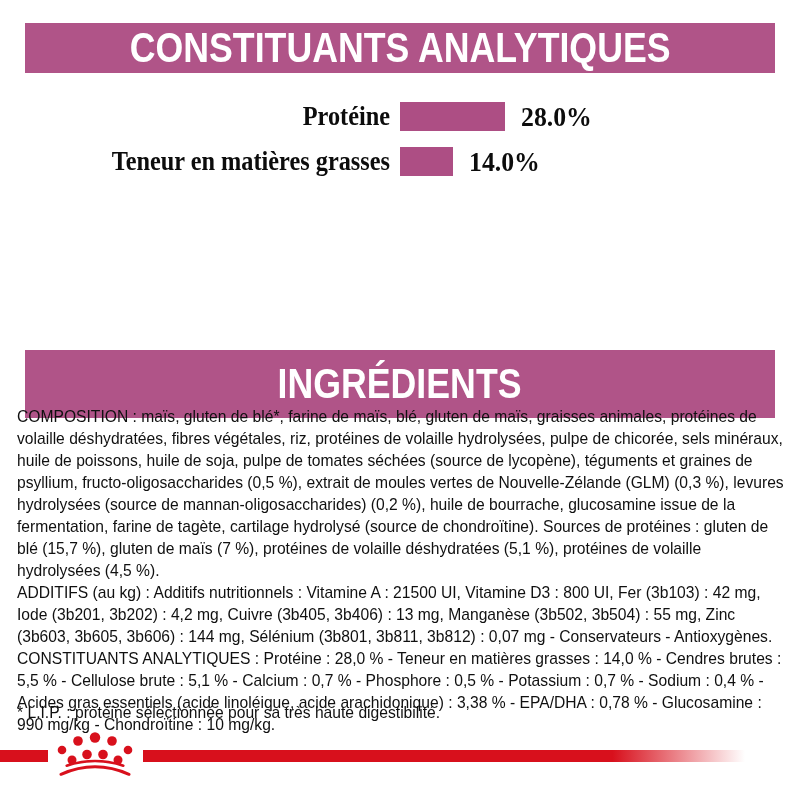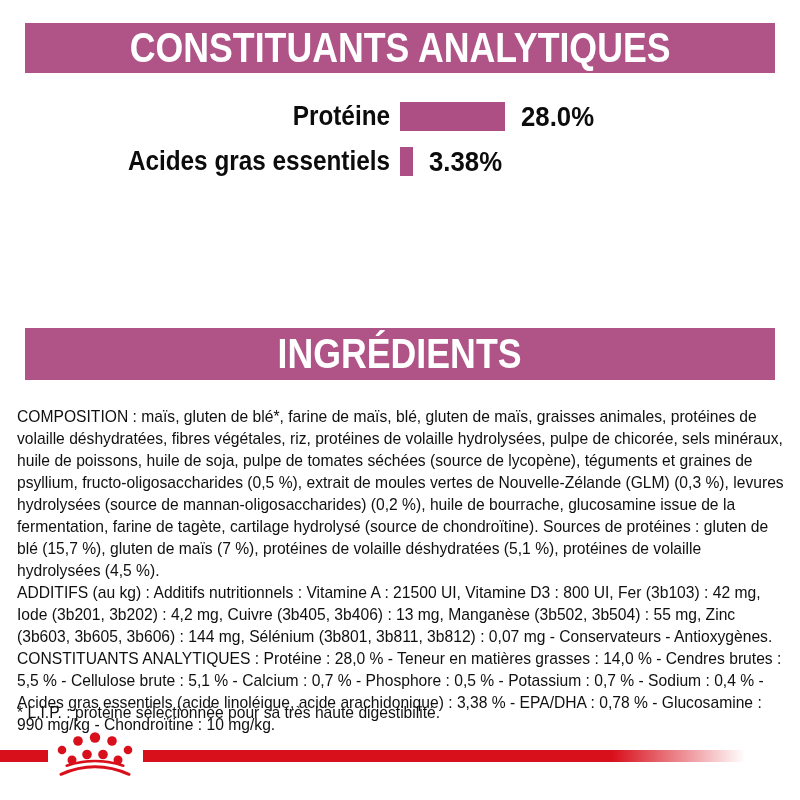--- a/index.html
+++ b/index.html
@@ -3,27 +3,27 @@
 <meta charset="utf-8">
 <style>
   html,body{margin:0;padding:0;background:#ffffff;}
   .page{position:relative;width:800px;height:800px;background:#ffffff;overflow:hidden;
         font-family:"Liberation Sans",sans-serif;}
 
   
   .banner{position:absolute;left:25px;width:750px;background:var(--magenta);
           display:flex;align-items:center;justify-content:center;}
   .banner-1{top:23px;height:50px;}
-  .banner-2{top:328px;height:52px;}
+  .banner-2{top:350px;height:68px;}
   .banner span{color:#ffffff;font-weight:bold;font-size:42px;white-space:nowrap;
                transform:scaleX(0.85);transform-origin:50% 50%;}
 
   
   .chart{position:absolute;top:94px;left:0;width:800px;}
-  .chart-row{display:flex;align-items:center;height:45px;}
+  .chart-row{display:flex;align-items:center;height:45px;font-family:Liberation Serif, serif;}
   .chart-label{width:390px;text-align:right;font-size:27px;font-weight:bold;color:#0c0c0c;
                white-space:nowrap;transform:scaleX(0.9);transform-origin:100% 50%;}
   .chart-bar{height:29px;margin-left:10px;flex:0 0 auto;}
   .chart-value{margin-left:16px;font-size:28px;font-weight:bold;color:#0c0c0c;
                white-space:nowrap;transform:scaleX(0.92);transform-origin:0 50%;}
 
   
   .bodytext{position:absolute;left:17px;top:406px;width:834px;
             transform:scaleX(0.92);transform-origin:0 0;
             font-size:17px;line-height:22px;color:#101010;}
@@ -50,23 +50,23 @@
     <span>CONSTITUANTS ANALYTIQUES</span>
   </div>
 
   <div class="chart">
       <div class="chart-row">
         <span class="chart-label">Protéine</span>
         <div class="chart-bar" style="width: 105px; background: rgb(173, 78, 132);"></div>
         <span class="chart-value">28.0%</span>
       </div>
       <div class="chart-row">
-        <span class="chart-label">Acides gras essentiels</span>
-        <div class="chart-bar" style="width: 12.675px; background: rgb(173, 78, 132);"></div>
-        <span class="chart-value">3.38%</span>
+        <span class="chart-label">Teneur en matières grasses</span>
+        <div class="chart-bar" style="width: 52.5px; background: rgb(173, 78, 132);"></div>
+        <span class="chart-value">14.0%</span>
       </div>
     </div>
 
   <div class="banner banner-2">
     <span>INGRÉDIENTS</span>
   </div>
 
   <div class="bodytext">
     <p>COMPOSITION : maïs, gluten de blé*, farine de maïs, blé, gluten de maïs, graisses animales, protéines de volaille déshydratées, fibres végétales, riz, protéines de volaille hydrolysées, pulpe de chicorée, sels minéraux, huile de poissons, huile de soja, pulpe de tomates séchées (source de lycopène), téguments et graines de psyllium, fructo-oligosaccharides (0,5 %), extrait de moules vertes de Nouvelle-Zélande (GLM) (0,3 %), levures hydrolysées (source de mannan-oligosaccharides) (0,2 %), huile de bourrache, glucosamine issue de la fermentation, farine de tagète, cartilage hydrolysé (source de chondroïtine). Sources de protéines : gluten de blé (15,7 %), gluten de maïs (7 %), protéines de volaille déshydratées (5,1 %), protéines de volaille hydrolysées (4,5 %).</p>
     <p>ADDITIFS (au kg) : Additifs nutritionnels : Vitamine A : 21500 UI, Vitamine D3 : 800 UI, Fer (3b103) : 42 mg, Iode (3b201, 3b202) : 4,2 mg, Cuivre (3b405, 3b406) : 13 mg, Manganèse (3b502, 3b504) : 55 mg, Zinc (3b603, 3b605, 3b606) : 144 mg, Sélénium (3b801, 3b811, 3b812) : 0,07 mg - Conservateurs - Antioxygènes.</p>

